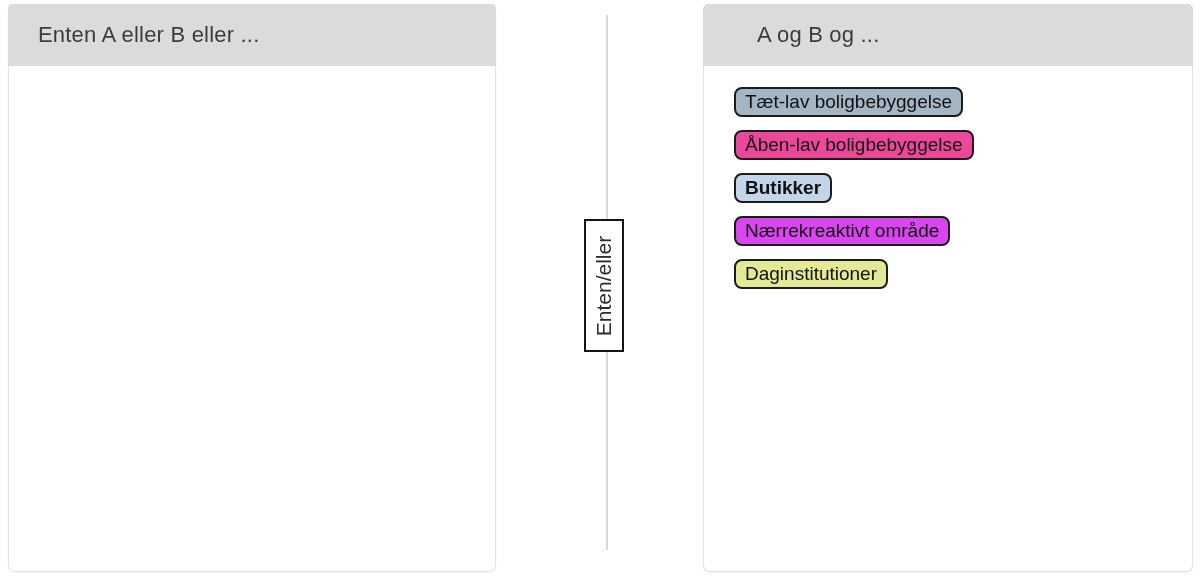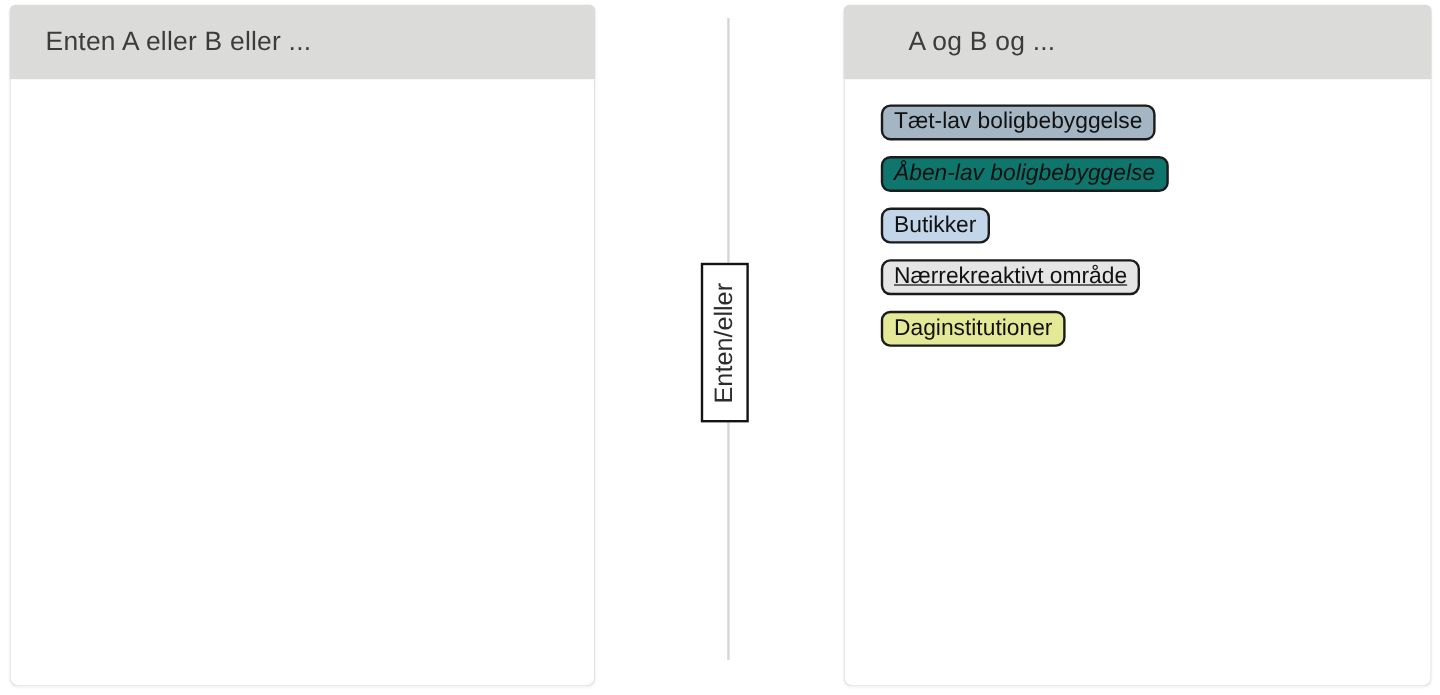--- a/index.html
+++ b/index.html
@@ -120,21 +120,21 @@
     <span class="divider-label-text">Enten/eller</span>
   </div>
 
   <section class="panel right">
     <header class="panel-header">
       <span class="panel-title">A og B og ...</span>
     </header>
     <div class="panel-body">
       <div class="chip-list">
           <div class="chip" style="background: rgb(164, 181, 195);">Tæt-lav boligbebyggelse</div>
-          <div class="chip" style="background: #0f766e; font-style: italic;">Åben-lav boligbebyggelse</div>
-          <div class="chip" style="background: rgb(195, 213, 232);">Butikker</div>
-          <div class="chip" style="background: #e5e5e5; text-decoration: underline;">Nærrekreaktivt område</div>
+          <div class="chip" style="background: #ec4899;">Åben-lav boligbebyggelse</div>
+          <div class="chip" style="background: rgb(195, 213, 232); font-weight: bold;">Butikker</div>
+          <div class="chip" style="background: #d946ef;">Nærrekreaktivt område</div>
           <div class="chip" style="background: rgb(228, 233, 151);">Daginstitutioner</div>
         </div>
     </div>
   </section>
 
 </div>
 
 </body></html>

